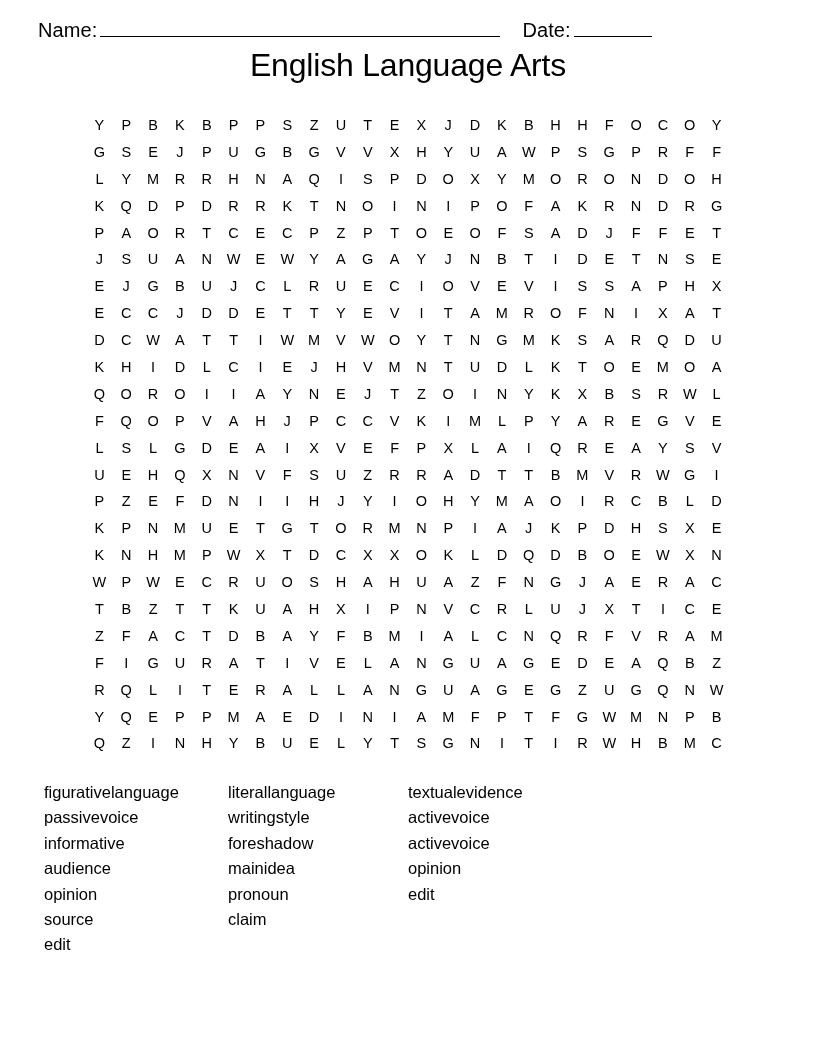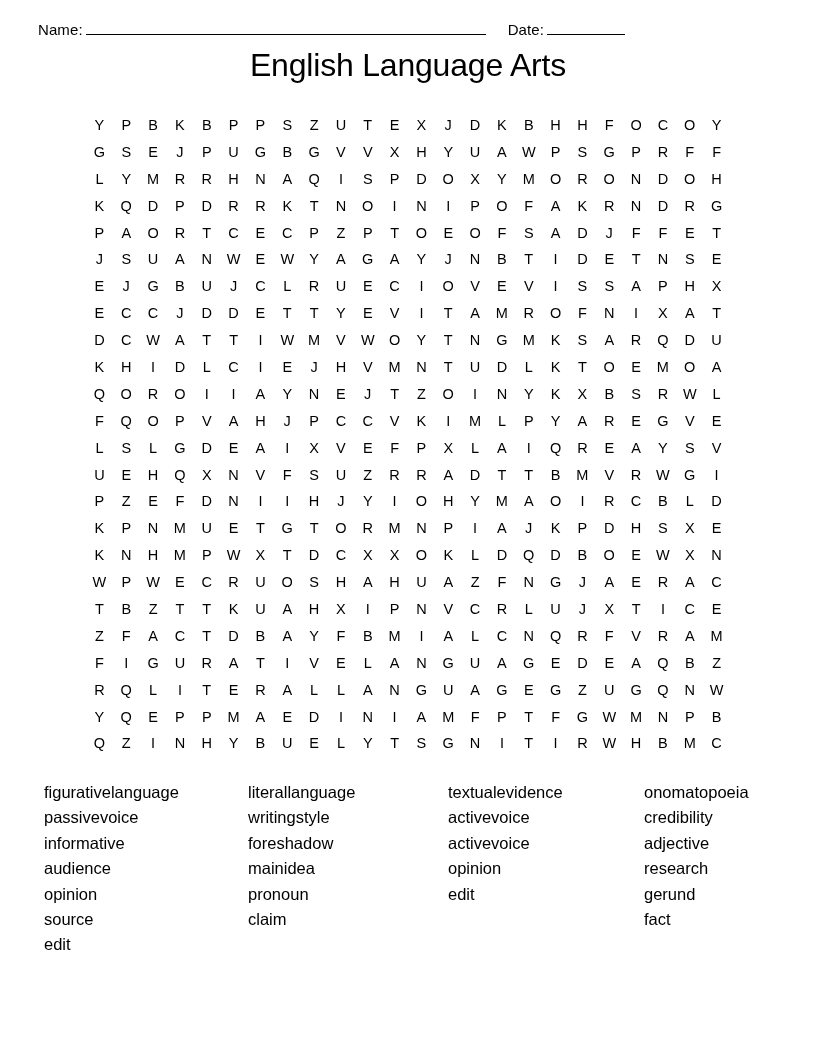--- a/index.html
+++ b/index.html
@@ -24,21 +24,21 @@
     width: 816px;
     height: 30px;
     display: flex;
     align-items: center;
     padding: 0 38px;
     box-sizing: border-box;
   }
   .field {
     display: flex;
     align-items: baseline;
-    font-size: 15px;
+    font-size: 20px;
     line-height: 18px;
     white-space: nowrap;
     margin-top: 29px;
   }
   .field-label { letter-spacing: 0.1px; }
   .field-rule {
     display: inline-block;
     border-bottom: 1px solid #000;
     height: 13px;
     margin-left: 3px;
@@ -80,21 +80,20 @@
   }
 
   
   .wordlist {
     position: absolute;
     top: 780px;
     left: 44px;
     width: 730px;
     display: grid;
     grid-template-columns: 184px 180px 176px 190px;
-    gap: 20px;
   }
   .word-col {
     display: flex;
     flex-direction: column;
   }
   .word-item {
     font-size: 16.5px;
     line-height: 25.4px;
     white-space: nowrap;
   }
@@ -712,21 +711,13 @@
       <div class="word-item">pronoun</div>
       <div class="word-item">claim</div>
     </div>
     <div class="word-col">
       <div class="word-item">textualevidence</div>
       <div class="word-item">activevoice</div>
       <div class="word-item">activevoice</div>
       <div class="word-item">opinion</div>
       <div class="word-item">edit</div>
     </div>
-    <div class="word-col">
-      <div class="word-item">onomatopoeia</div>
-      <div class="word-item">credibility</div>
-      <div class="word-item">adjective</div>
-      <div class="word-item">research</div>
-      <div class="word-item">gerund</div>
-      <div class="word-item">fact</div>
-    </div>
   </div>
 
 </body></html>

